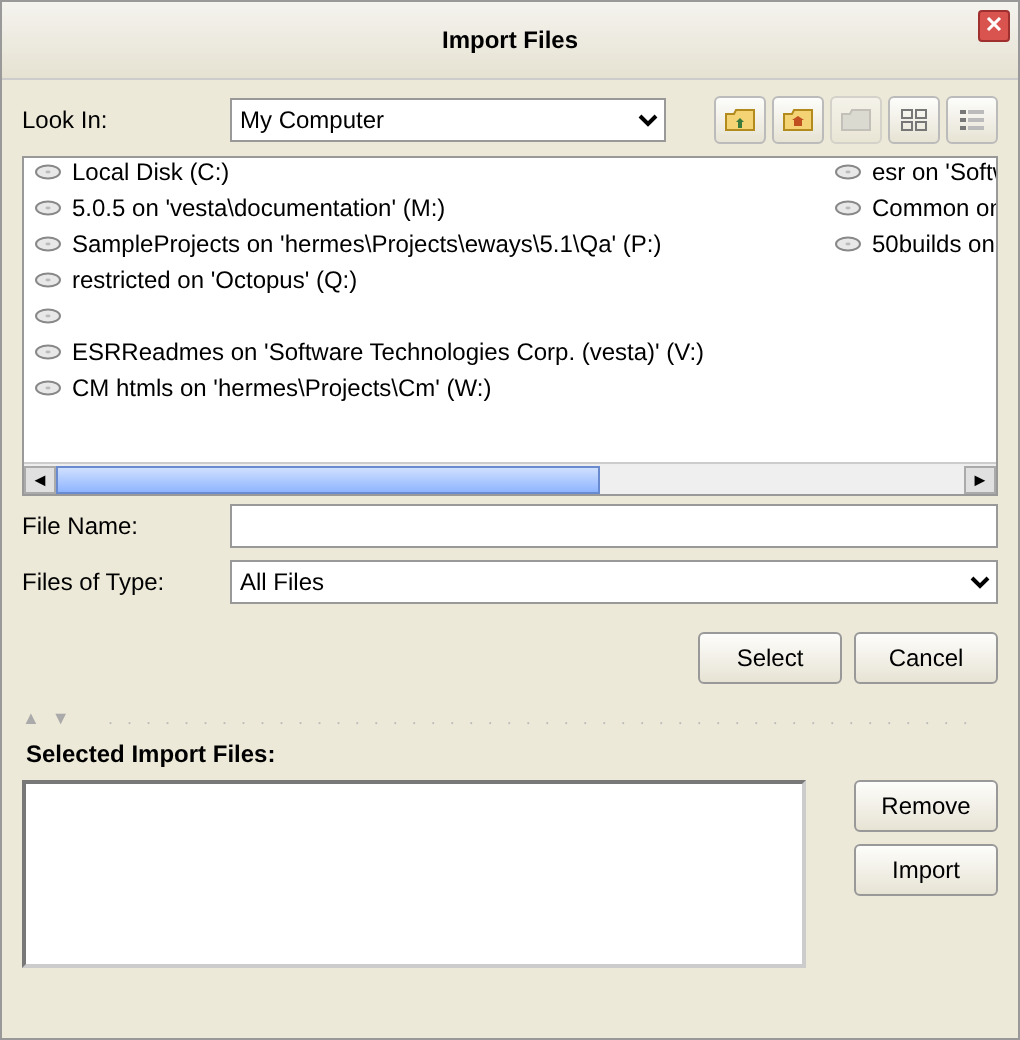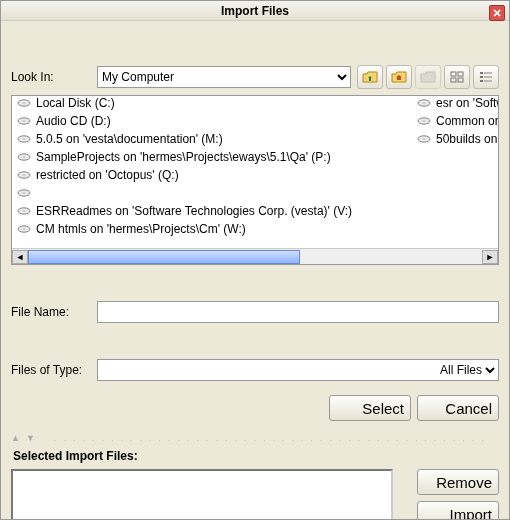--- a/index.html
+++ b/index.html
@@ -7,21 +7,21 @@
     margin: 0;
     font-family: Arial, sans-serif;
     font-size: 12px;
     background: #ece9d8;
     width: 510px;
     height: 520px;
     overflow: hidden;
     border: 1px solid #999;
   }
   .titlebar {
-    height: 20px;
+    height: 39px;
     background: linear-gradient(to bottom,#f4f3ee,#e6e2d2);
     border-bottom: 1px solid #ccc;
     display: flex;
     align-items: center;
     justify-content: center;
     position: relative;
     font-weight: bold;
   }
   .titlebar .close {
     position: absolute;
@@ -30,21 +30,21 @@
     background: #d9534f;
     border: 1px solid #a03030;
     color: #fff;
     font-size: 11px;
     line-height: 14px;
     text-align: center;
     cursor: pointer;
     border-radius: 2px;
   }
   .content { padding: 8px 10px; }
-  .row { display: flex; align-items: center; margin-bottom: 6px; gap: 6px; margin-top: 36px; }
+  .row { display: flex; align-items: center; margin-bottom: 6px; gap: 24px; }
   .label { width: 80px; }
   select.lookin {
     flex: 1;
     height: 22px;
     font-size: 12px;
     background: #fff;
     border: 1px solid #999;
   }
   .toolbtns { display: flex; gap: 3px; }
   .tbtn {
@@ -95,30 +95,29 @@
   }
   .hscroll .track { flex:1;height:14px;background:#efefef;position:relative; }
   .hscroll .thumb {
     position:absolute;left:0;top:0;height:100%;width:60%;
     background:linear-gradient(#cfe0ff,#8fb4ff);
     border:1px solid #6a8ad0;
   }
   input.textfield {
     flex:1;height:22px;border:1px solid #999;background:#fff;padding:0 4px;font-size:12px;
   }
-  select.types { flex:1;height:22px;border:1px solid #999;background:#fff;font-size:12px;text-align:right; }
+  select.types { flex:1;height:22px;border:1px solid #999;background:#fff;font-size:12px; }
   .btnrow { display:flex;justify-content:flex-end;gap:6px;margin-top:14px; }
   button.std {
-    width:82px;height:26px;
+    width:72px;height:26px;
     border:1px solid #999;
     background:linear-gradient(#fdfdfb,#e7e3d4);
     border-radius:3px;
-    font-size:15px;
+    font-size:12px;
     cursor:pointer;
-    text-align:right;
   }
   .divider {
     margin:12px 0 6px 0;
     display:flex;align-items:center;gap:6px;
     color:#aaa;font-size:9px;
   }
   .divider .dots { flex:1;letter-spacing:2px;text-align:center;color:#bbb;overflow:hidden;height:7px;}
   .divider .tri { color:#aaa;font-size:9px; cursor:pointer;}
   .section-label { font-weight:bold;margin:6px 0 6px 2px; }
   .bottomrow { display:flex;gap:24px; }
@@ -193,29 +192,20 @@
             </span>
             <span>Local Disk (C:)</span>
           </div>
           <div class="fileitem">
             <span class="icn">
               <svg width="14" height="12" viewBox="0 0 14 12">
                 <ellipse cx="7" cy="6" rx="6" ry="3.2" fill="#e8e8e8" stroke="#888"></ellipse>
                 <ellipse cx="7" cy="6" rx="1.3" ry="0.7" fill="#bbb"></ellipse>
               </svg>
             </span>
-            <span>Audio CD (D:)</span>
-          </div>
-          <div class="fileitem">
-            <span class="icn">
-              <svg width="14" height="12" viewBox="0 0 14 12">
-                <ellipse cx="7" cy="6" rx="6" ry="3.2" fill="#e8e8e8" stroke="#888"></ellipse>
-                <ellipse cx="7" cy="6" rx="1.3" ry="0.7" fill="#bbb"></ellipse>
-              </svg>
-            </span>
             <span>5.0.5 on 'vesta\documentation' (M:)</span>
           </div>
           <div class="fileitem">
             <span class="icn">
               <svg width="14" height="12" viewBox="0 0 14 12">
                 <ellipse cx="7" cy="6" rx="6" ry="3.2" fill="#e8e8e8" stroke="#888"></ellipse>
                 <ellipse cx="7" cy="6" rx="1.3" ry="0.7" fill="#bbb"></ellipse>
               </svg>
             </span>
             <span>SampleProjects on 'hermes\Projects\eways\5.1\Qa' (P:)</span>

